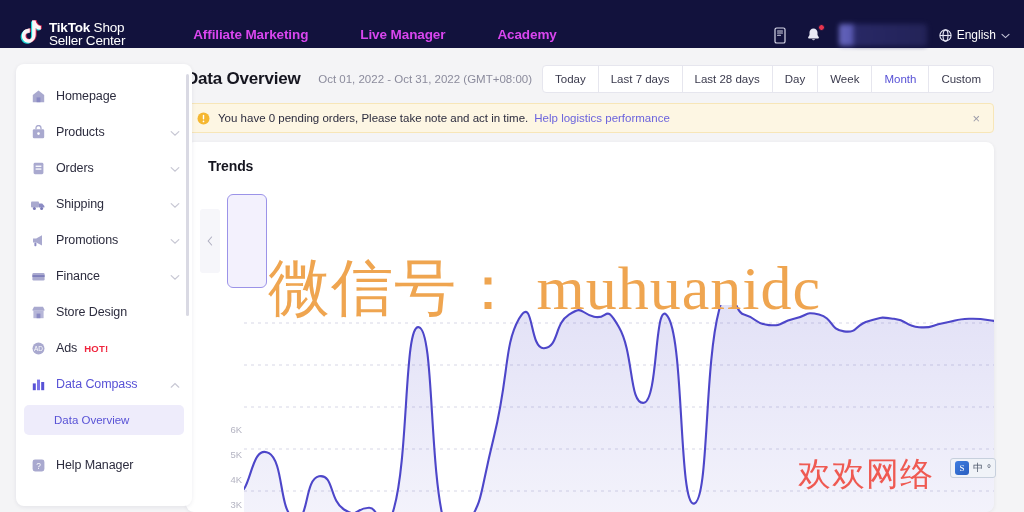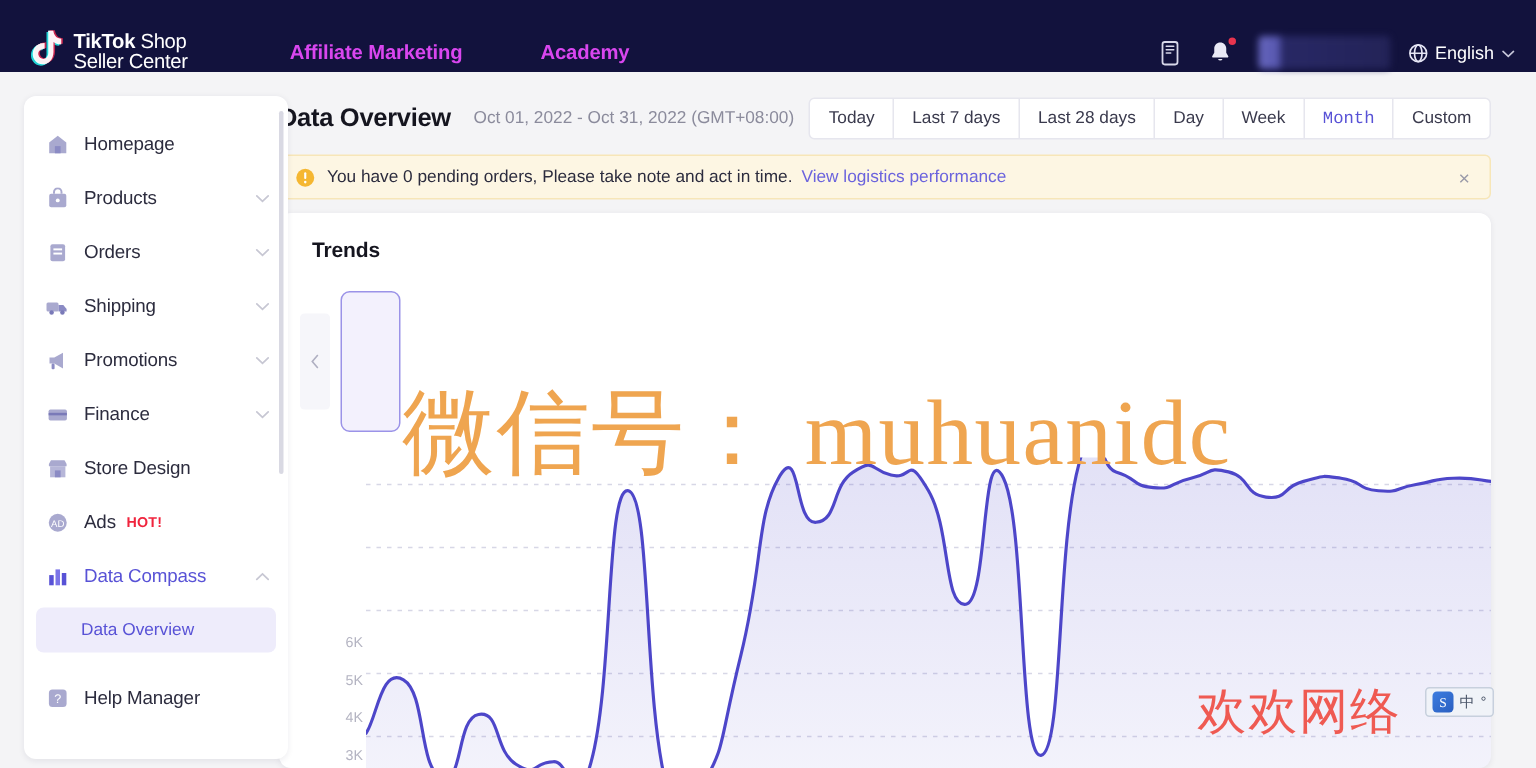--- a/index.html
+++ b/index.html
@@ -116,21 +116,21 @@
   .seg {
     display: flex; border: 1px solid #e6e6ee; border-radius: 4px;
     overflow: hidden; background: #fff; height: 28px;
   }
   .seg-btn {
     font-size: 11.5px; color: #3a3a4d; padding: 0 12px;
     display: flex; align-items: center; cursor: pointer;
     border-right: 1px solid #e6e6ee; white-space: nowrap;
   }
   .seg-btn:last-child { border-right: none; }
-  .seg-btn.active { color: #5852d6; font-family: Liberation Mono, monospace; }
+  .seg-btn.active { color: #5852d6; }
 
   .alert {
     margin: 9px 30px 0 6px; height: 30px;
     background: #fdf6e3; border: 1px solid #f7e6b8; border-radius: 4px;
     display: flex; align-items: center; padding: 0 10px;
   }
   .warn-ico { margin-right: 8px; display: flex; flex: none; }
   .alert-text { font-size: 11.5px; color: #2c2c3e; }
   .alert-link { font-size: 11.5px; color: #6b63dd; margin-left: 6px; cursor: pointer; }
   .alert-close {
@@ -218,20 +218,21 @@
     <div class="brand-text">
       <div class="brand-l1">
         <b>TikTok</b><span> Shop</span>
       </div>
       <div class="brand-l2">Seller Center</div>
     </div>
   </div>
 
   <div class="nav-links">
     <div class="nav-link">Affiliate Marketing</div>
+    <div class="nav-link">Live Manager</div>
     <div class="nav-link">Academy</div>
   </div>
 
   <div class="nav-right">
     <div class="icon-btn">
       <svg width="12" height="17" viewBox="0 0 12 17">
         <rect x="1" y="1" width="10" height="15" rx="1.6" fill="none" stroke="#d8d8ea" stroke-width="1.2"></rect>
         <rect x="3" y="3.4" width="6" height="1" rx=".5" fill="#d8d8ea"></rect>
         <rect x="3" y="5.6" width="6" height="1" rx=".5" fill="#d8d8ea"></rect>
         <rect x="3" y="7.8" width="4" height="1" rx=".5" fill="#d8d8ea"></rect>
@@ -427,21 +428,21 @@
 
   <div class="alert">
     <span class="warn-ico">
       <svg width="13" height="13" viewBox="0 0 13 13">
           <circle cx="6.5" cy="6.5" r="6" fill="#f5b731"></circle>
           <rect x="5.8" y="2.8" width="1.4" height="4.6" rx=".7" fill="#fff"></rect>
           <circle cx="6.5" cy="9.4" r=".85" fill="#fff"></circle>
         </svg>
     </span>
     <span class="alert-text">You have 0 pending orders, Please take note and act in time.</span>
-    <span class="alert-link">View logistics performance</span>
+    <span class="alert-link">Help logistics performance</span>
     <span class="alert-close">×</span>
   </div>
 
   <div class="card">
     <div class="card-title">Trends</div>
 
     <div class="carousel">
       <div class="car-arrow">
         <svg width="6" height="10" viewBox="0 0 6 10">
             <path d="M4.6 1 1.2 5l3.4 4" fill="none" stroke="#b0b0c2" stroke-width="1.1" stroke-linecap="round"></path>

